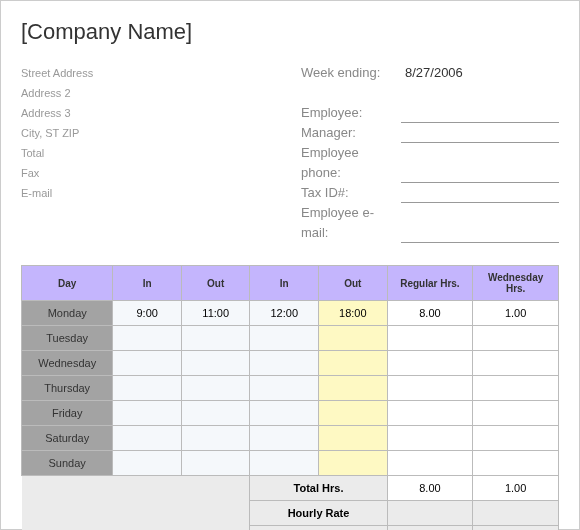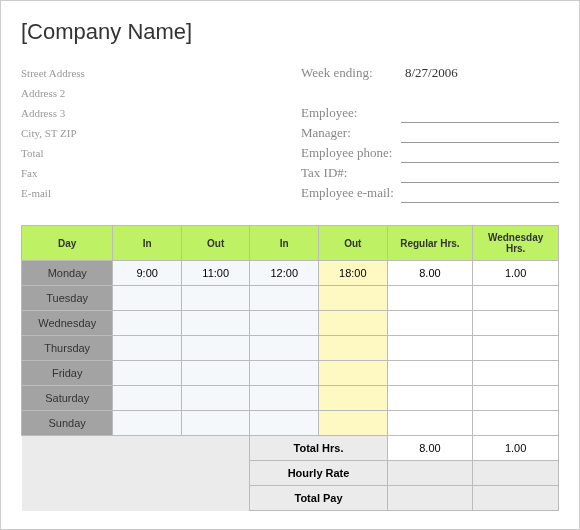--- a/index.html
+++ b/index.html
@@ -19,21 +19,20 @@
   }
   .title {
     font-size: 22px;
     font-weight: normal;
     color: #333;
     margin-bottom: 18px;
   }
   .header-row {
     display: flex;
     gap: 20px;
-    font-family: Liberation Serif, serif;
   }
   .col-left { width: 260px; }
   .col-right { flex: 1; }
   .addr-line {
     font-size: 11px;
     color: #999;
     line-height: 20px;
   }
   .info-row {
     display: flex;
@@ -58,21 +57,21 @@
     width: 100%;
     margin-top: 22px;
     font-size: 11px;
   }
   table.timesheet th, table.timesheet td {
     border: 1px solid #bbb;
     padding: 6px 4px;
     text-align: center;
   }
   table.timesheet th {
-    background: #bef264;
+    background: #c4b5fd;
     font-weight: bold;
     color: #333;
     font-size: 10px;
   }
   td.day-cell {
     background: #a3a3a3;
     font-weight: normal;
     text-align: left;
     padding-left: 8px;
     color: #333;

